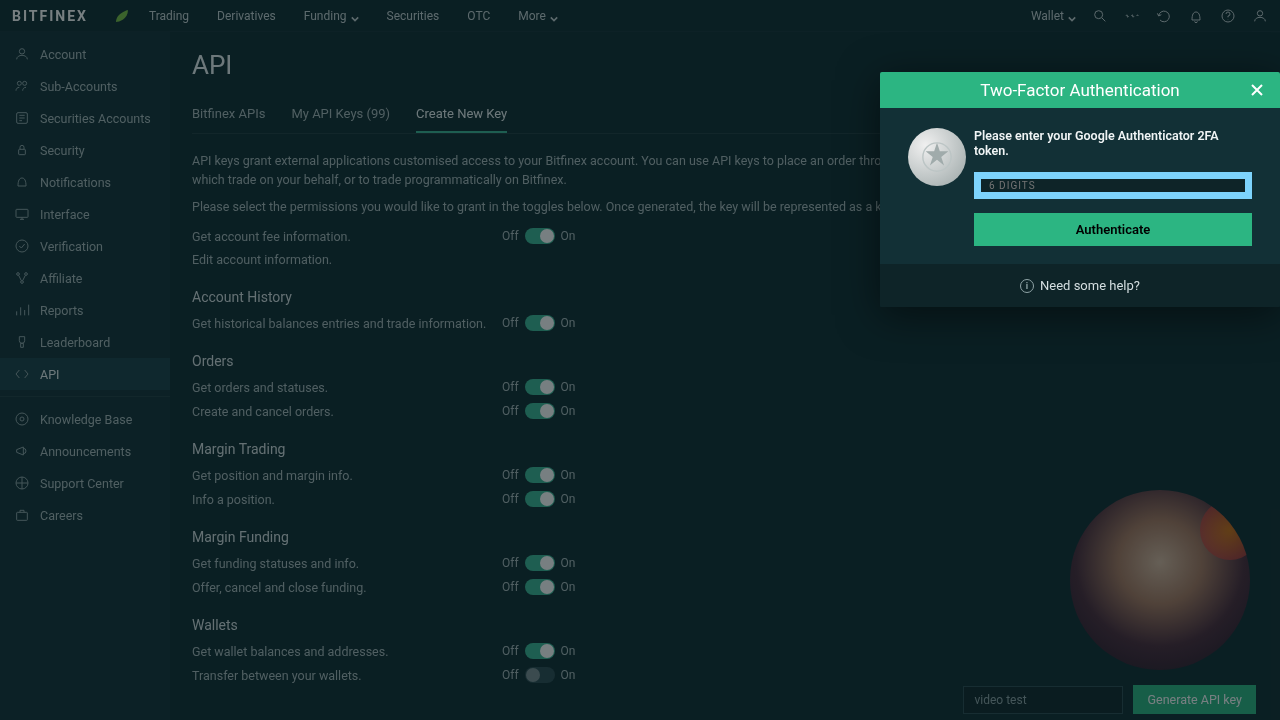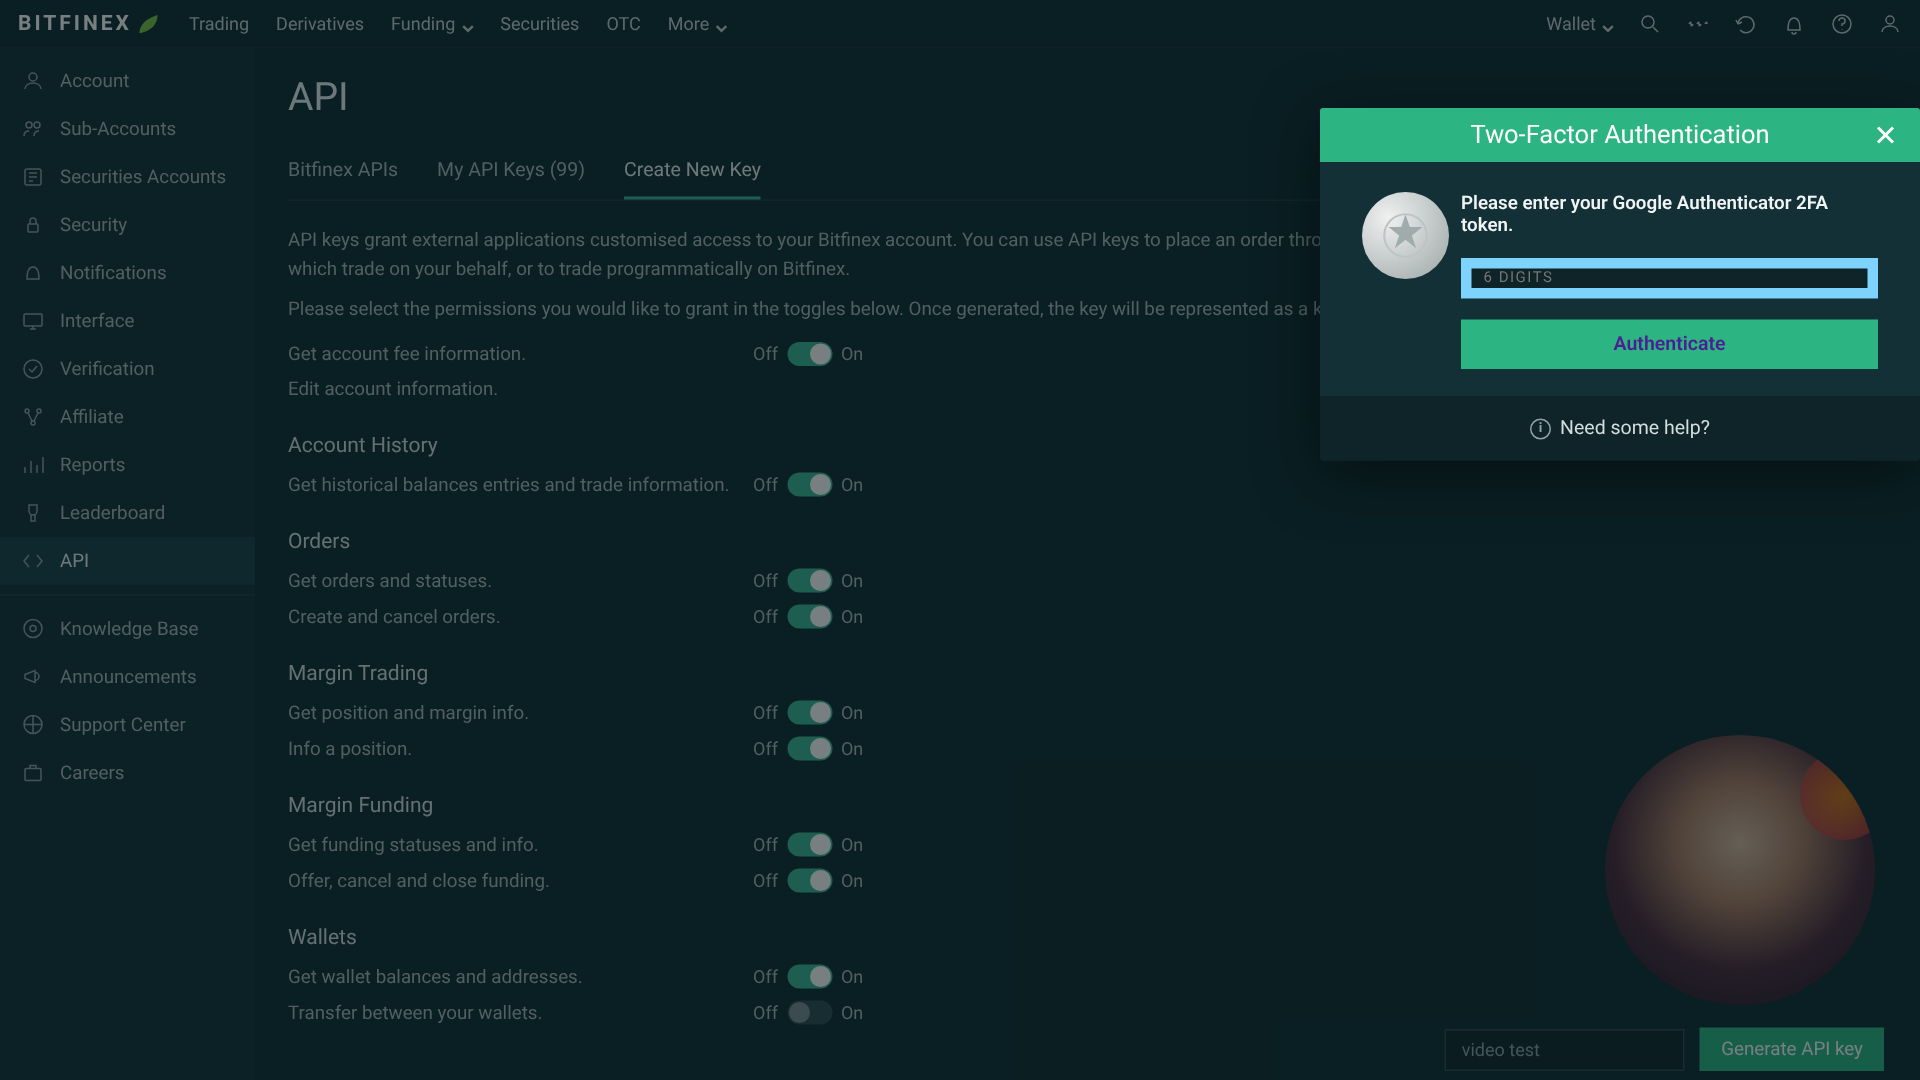--- a/index.html
+++ b/index.html
@@ -1,24 +1,24 @@
 <!DOCTYPE html>
 <html><head>
 <meta charset="utf-8">
 <style>
 * { margin:0; padding:0; box-sizing:border-box; font-family:-apple-system,BlinkMacSystemFont,"Segoe UI",Roboto,sans-serif; }
 body { background:#0f2a2f; color:#a8b8ba; width:1280px; height:720px; overflow:hidden; position:relative; }
 
 
 .topnav { height:32px; background:#0f2a2f; display:flex; align-items:center; padding:0 12px; border-bottom:1px solid rgba(255,255,255,0.03); }
-.logo { display:flex; align-items:center; margin-right:18px; }
+.logo { display:flex; align-items:center; margin-right:18px;gap:23px; }
 .logo-text { color:#fff; font-size:14px; font-weight:700; letter-spacing:2px; }
 .leaf { width:18px; height:18px; margin-left:2px; }
 .leaf svg { width:100%; height:100%; }
-.navlinks { display:flex; gap:18px; }
+.navlinks { display:flex; gap:28px; }
 .navlink { color:#c4d0d2; font-size:12px; display:flex; align-items:center; gap:4px; cursor:pointer; }
 .navright { margin-left:auto; display:flex; align-items:center; gap:16px; color:#c4d0d2; }
 .navicon { width:16px; height:16px; cursor:pointer; display:flex; align-items:center; justify-content:center; }
 .navicon svg { width:16px; height:16px; stroke:#c4d0d2; fill:none; stroke-width:1.5; }
 
 
 .shell { display:flex; height:calc(100% - 32px); }
 .sidebar { width:170px; background:#123036; padding:6px 0; display:flex; flex-direction:column; }
 .sb-divider { border-top:1px solid rgba(255,255,255,0.06); margin:6px 0; }
 .sb-item { display:flex; align-items:center; gap:10px; padding:8px 14px; font-size:12.5px; color:#a8b8ba; cursor:pointer; }
@@ -52,21 +52,21 @@
 .modal-title { font-size:17px; font-weight:400; flex:1; text-align:center; }
 .close-btn { cursor:pointer; width:18px; height:18px; display:flex; align-items:center; justify-content:center; }
 .close-btn svg { width:14px; height:14px; stroke:#fff; stroke-width:2; }
 .modal-body { padding:20px 28px 18px; }
 .modal-row { display:flex; gap:8px; align-items:flex-start; }
 .coin-icon { width:58px; height:58px; border-radius:50%; background:radial-gradient(circle at 30% 30%,#f0f0f0,#9aa5a5); display:flex; align-items:center; justify-content:center; flex-shrink:0; }
 .coin-icon svg { width:34px; height:34px; fill:#8a9395; }
 .modal-main { flex:1; }
 .modal-prompt { font-size:12.5px; color:#f0f4f5; font-weight:600; margin-bottom:14px; }
 .code-input { width:100%; padding:1px 8px; background:#0e2428; border:7px solid #7dd3fc; color:#8fa3a6; font-size:10px; letter-spacing:1px; outline:none; }
-.auth-btn { width:100%; margin-top:14px; background:#2cb582; color:#4c1d95; border:none; padding:9px 0; font-size:13px; font-weight:600; cursor:pointer; }
+.auth-btn { width:100%; margin-top:14px; background:#2cb582; color:#000000; border:none; padding:9px 0; font-size:13px; font-weight:600; cursor:pointer; }
 .modal-footer { background:#0e2428; padding:14px; text-align:center; font-size:13px; color:#d4dee0; display:flex; align-items:center; justify-content:center; gap:6px; cursor:pointer; }
 .info-i { width:14px; height:14px; border-radius:50%; border:1.5px solid #8fa3a6; display:inline-flex; align-items:center; justify-content:center; font-size:9px; color:#8fa3a6; font-weight:bold; }
 
 
 .webcam { position:absolute; right:30px; bottom:50px; width:180px; height:180px; border-radius:50%; background:radial-gradient(circle at 50% 40%, #d8b8a0 0%, #a87860 30%, #4a2838 60%, #1a1020 100%); overflow:hidden; }
 .webcam::before { content:""; position:absolute; right:-10px; top:10px; width:60px; height:60px; border-radius:50%; background:radial-gradient(circle,#ff8800,#b02050); opacity:0.7; }
 .btm-bar { position:absolute; bottom:6px; right:24px; display:flex; align-items:center; gap:10px; }
 .label-input { background:#0e2428; border:1px solid #2b4a50; color:#8fa3a6; font-size:12px; padding:6px 10px; width:160px; outline:none; }
 .gen-btn { background:#2cb582; color:#fff; border:none; padding:7px 14px; font-size:12.5px; cursor:pointer; }
 

